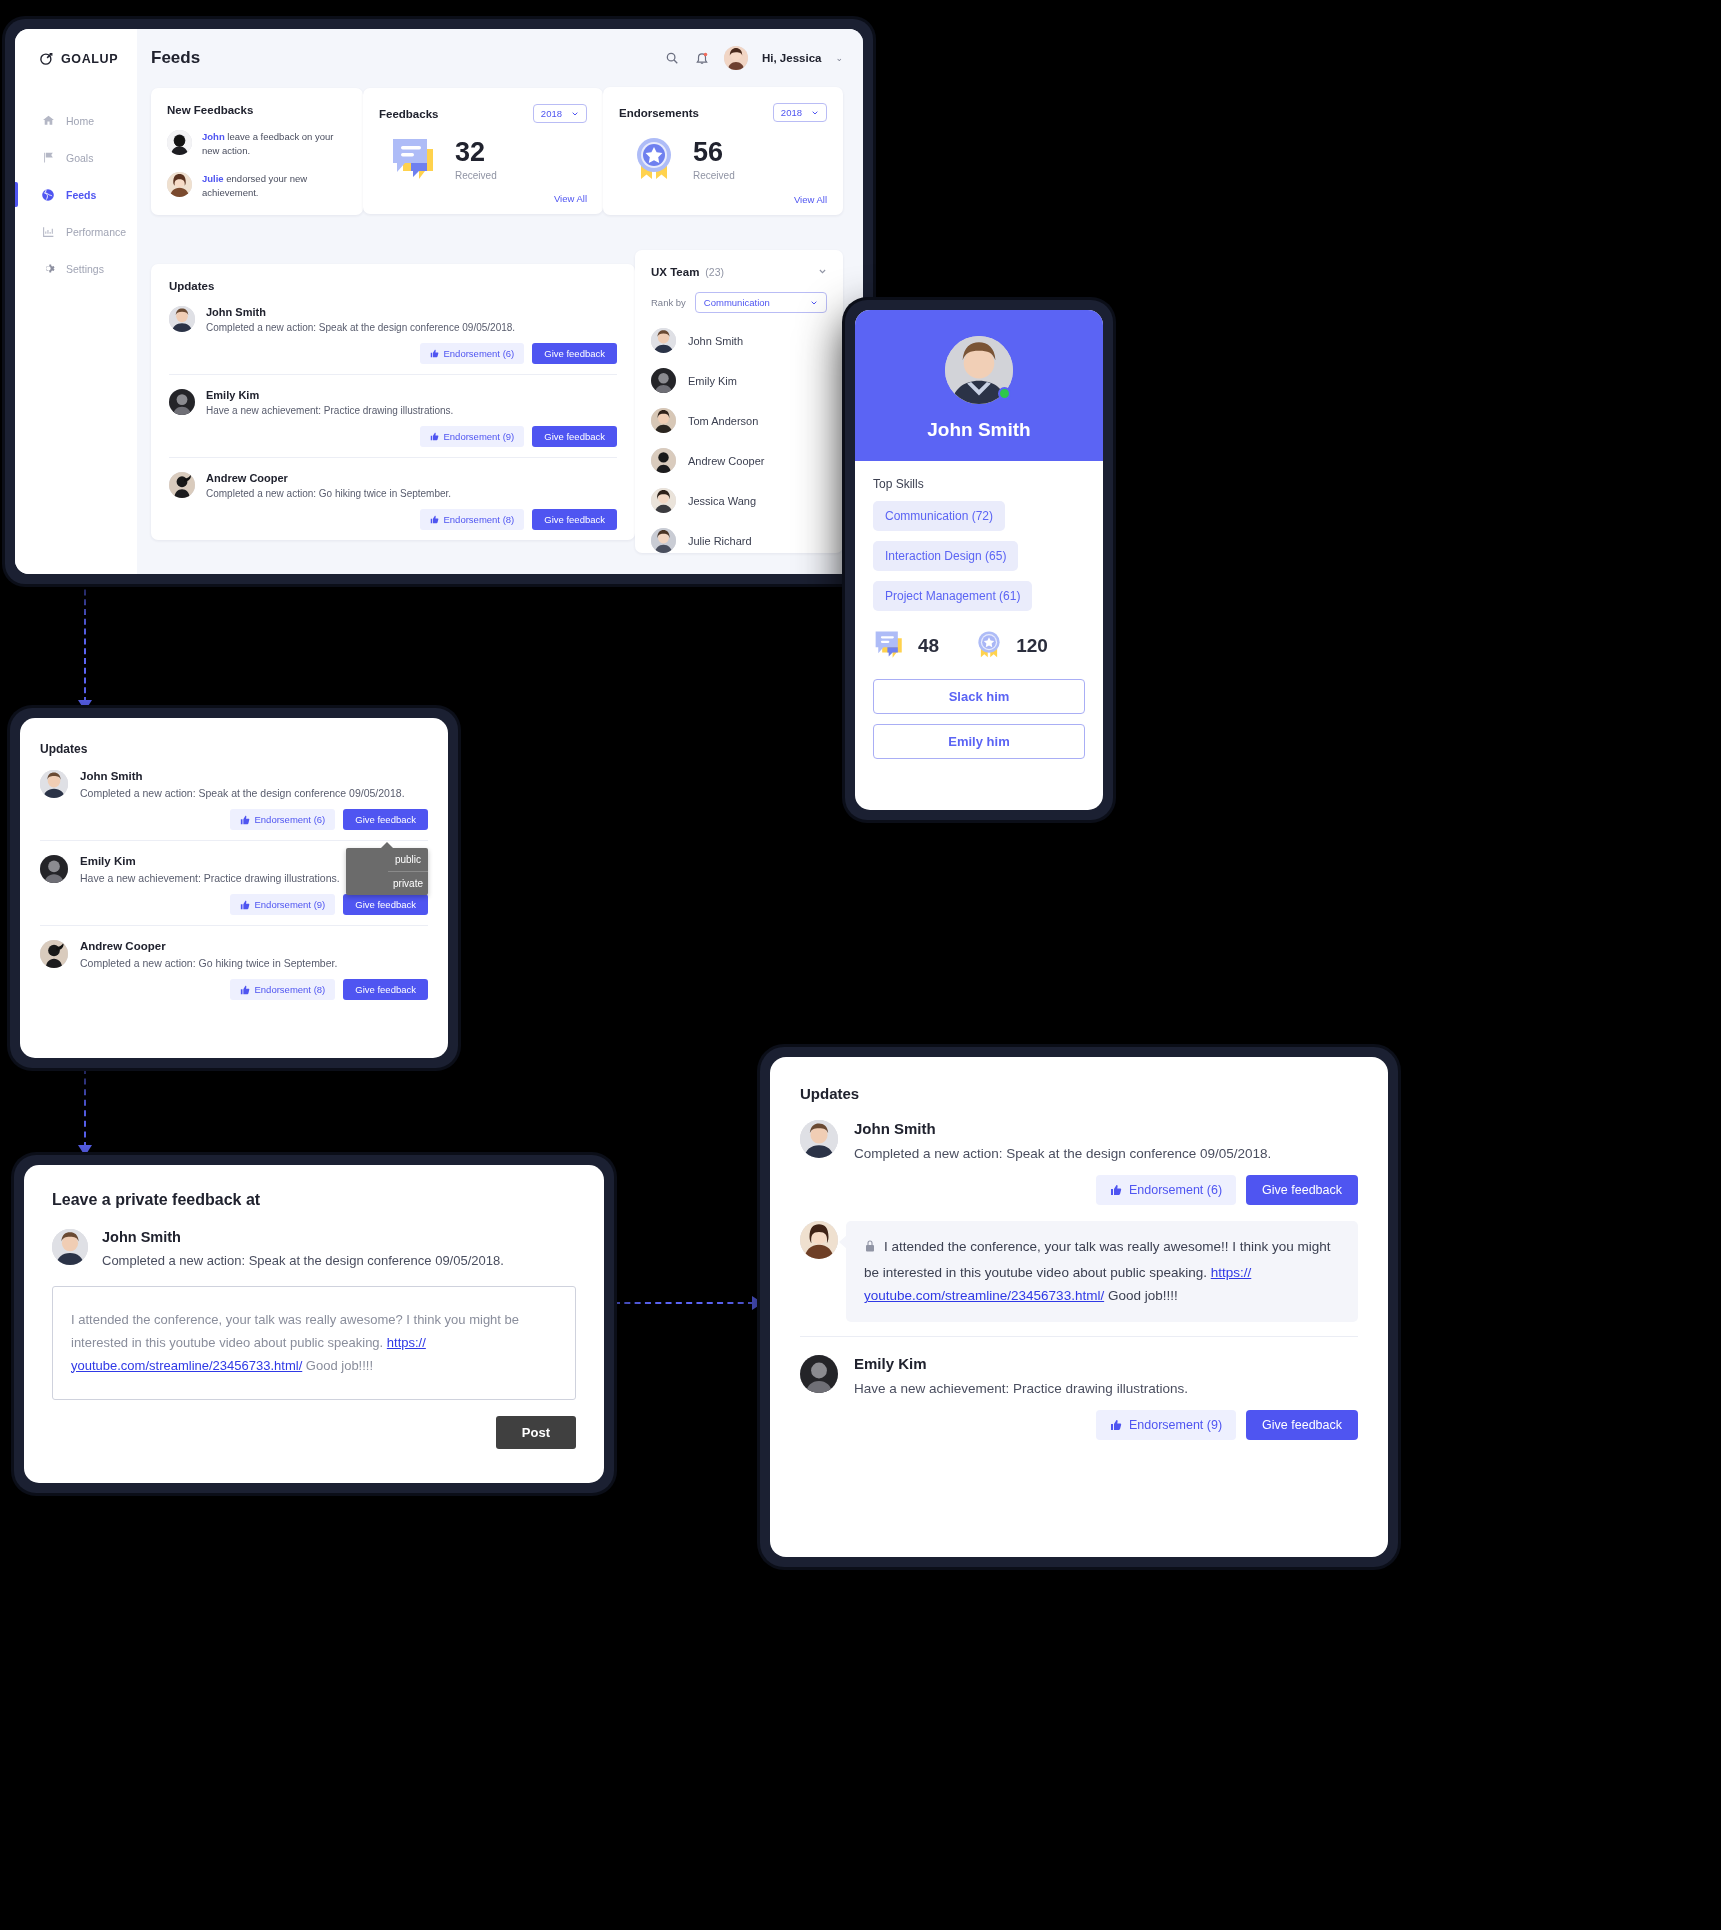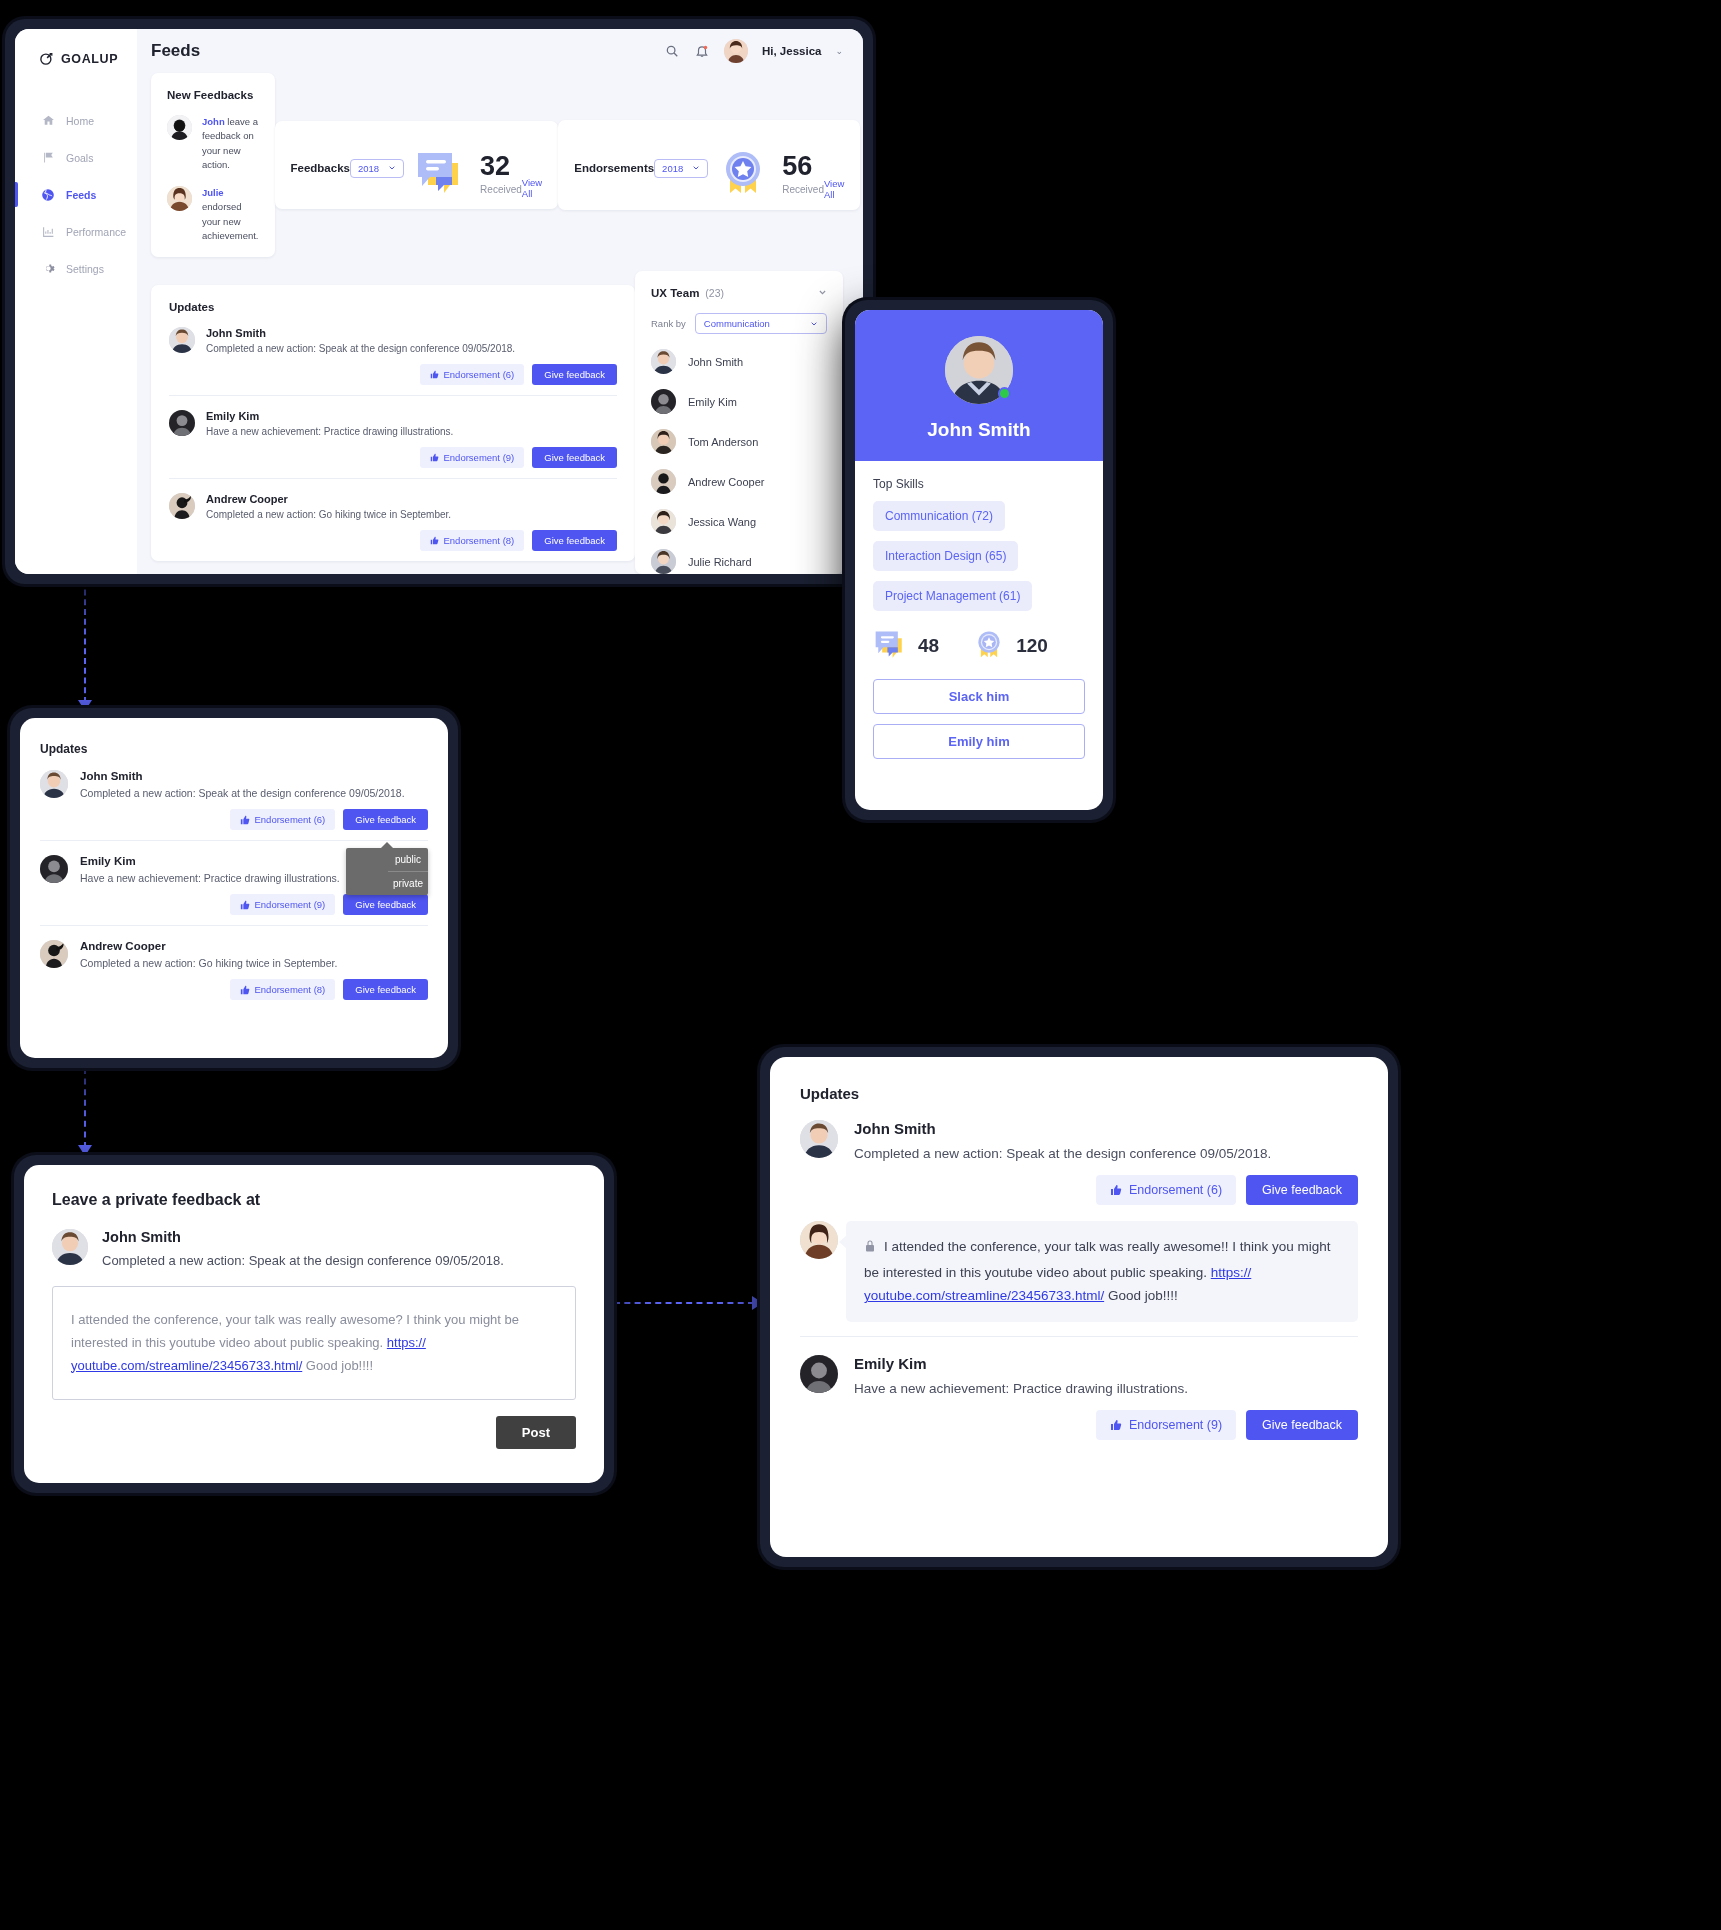--- a/index.html
+++ b/index.html
@@ -66,21 +66,21 @@
   .content { flex: 1; padding: 0 20px 0 14px; display: flex; flex-direction: column; gap: 14px; }
   .row { display: flex; gap: 0; align-items: center; }
   .card { background: #fff; border-radius: 7px; box-shadow: 0 1px 3px rgba(30,35,70,.07); }
 
   .card-new-feedbacks { width: 212px; padding: 16px 16px 14px; }
   .card-title { font-size: 11.5px; font-weight: 700; color: #20222e; }
   .nf-item { display: flex; gap: 10px; margin-top: 14px; align-items: flex-start; }
   .nf-text { font-size: 9.5px; line-height: 1.5; color: #494d5e; }
   .nf-name { color: #4f55f1; font-weight: 600; }
 
-  .card-stat { flex: 1; padding: 16px 16px 10px; display: flex; flex-direction: row; }
+  .card-stat { flex: 1; padding: 16px 16px 10px; display: flex; flex-direction: column; }
   .stat-head { display: flex; align-items: center; justify-content: space-between; }
   .year-select {
     border: 1px solid #b9bcf5; color: #4f55f1; border-radius: 4px;
     font-size: 9.5px; padding: 3px 7px; display: flex; gap: 9px; align-items: center;
     background:#fff; cursor:pointer;
   }
   .stat-body { display: flex; align-items: center; gap: 14px; margin-top: 12px; padding-left: 10px; }
   .stat-num { font-size: 27px; font-weight: 700; color: #20222e; line-height: 1; }
   .stat-sub { font-size: 10px; color: #9094a4; margin-top: 4px; }
   .view-all { align-self: flex-end; font-size: 9.5px; color: #4f55f1; margin-top: 8px; cursor:pointer;}

